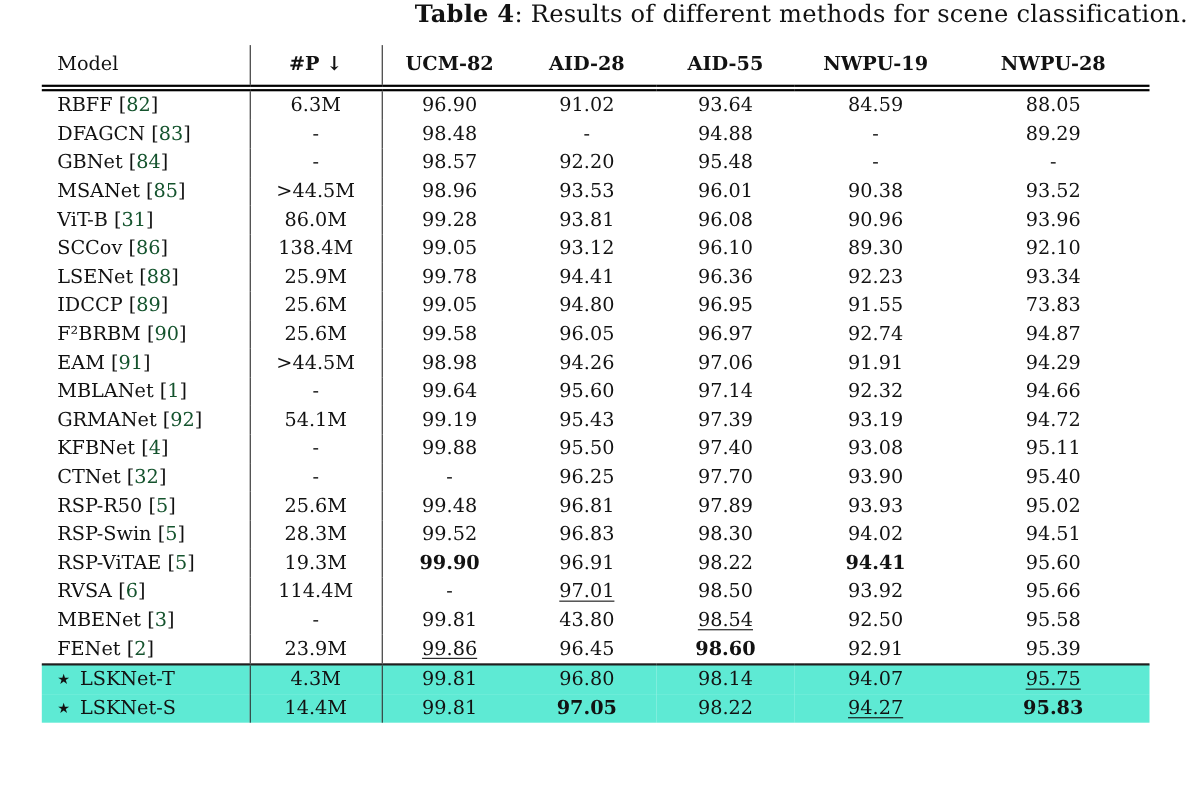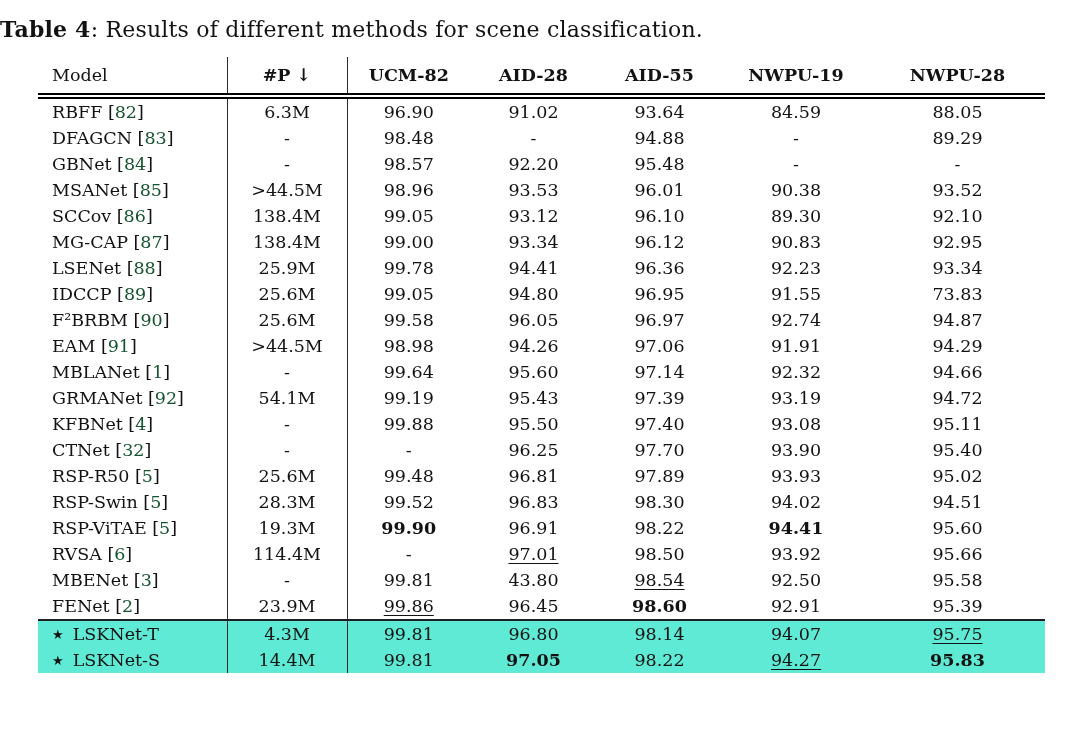--- a/index.html
+++ b/index.html
@@ -8,22 +8,21 @@
     background: #ffffff;
   }
   body {
     width: 1080px;
     height: 731px;
     font-family: "DejaVu Serif", "Liberation Serif", serif;
     color: #121212;
     overflow: hidden;
   }
   .caption {
-    text-align: left;
-    padding-top: 16px;
+    text-align: right;
     font-size: 22px;
     letter-spacing: 0.2px;
   }
   .caption-label { font-weight: bold; }
 
   table.results {
     border-collapse: collapse;
     table-layout: fixed;
     margin: 15px 0 0 38px;
     width: 1007px;
@@ -131,36 +130,36 @@
         <tr>
           <td class="model"><span>MSANet</span><span class="bracket"> [</span><span class="cite">85</span><span class="bracket">]</span></td>
           <td>&gt;44.5M</td>
           <td>98.96</td>
           <td>93.53</td>
           <td>96.01</td>
           <td>90.38</td>
           <td>93.52</td>
         </tr>
         <tr>
+          <td class="model"><span>ViT-B</span><span class="bracket"> [</span><span class="cite">31</span><span class="bracket">]</span></td>
+          <td>86.0M</td>
+          <td>99.28</td>
+          <td>93.81</td>
+          <td>96.08</td>
+          <td>90.96</td>
+          <td>93.96</td>
+        </tr>
+        <tr>
           <td class="model"><span>SCCov</span><span class="bracket"> [</span><span class="cite">86</span><span class="bracket">]</span></td>
           <td>138.4M</td>
           <td>99.05</td>
           <td>93.12</td>
           <td>96.10</td>
           <td>89.30</td>
           <td>92.10</td>
-        </tr>
-        <tr>
-          <td class="model"><span>MG-CAP</span><span class="bracket"> [</span><span class="cite">87</span><span class="bracket">]</span></td>
-          <td>138.4M</td>
-          <td>99.00</td>
-          <td>93.34</td>
-          <td>96.12</td>
-          <td>90.83</td>
-          <td>92.95</td>
         </tr>
         <tr>
           <td class="model"><span>LSENet</span><span class="bracket"> [</span><span class="cite">88</span><span class="bracket">]</span></td>
           <td>25.9M</td>
           <td>99.78</td>
           <td>94.41</td>
           <td>96.36</td>
           <td>92.23</td>
           <td>93.34</td>
         </tr>

